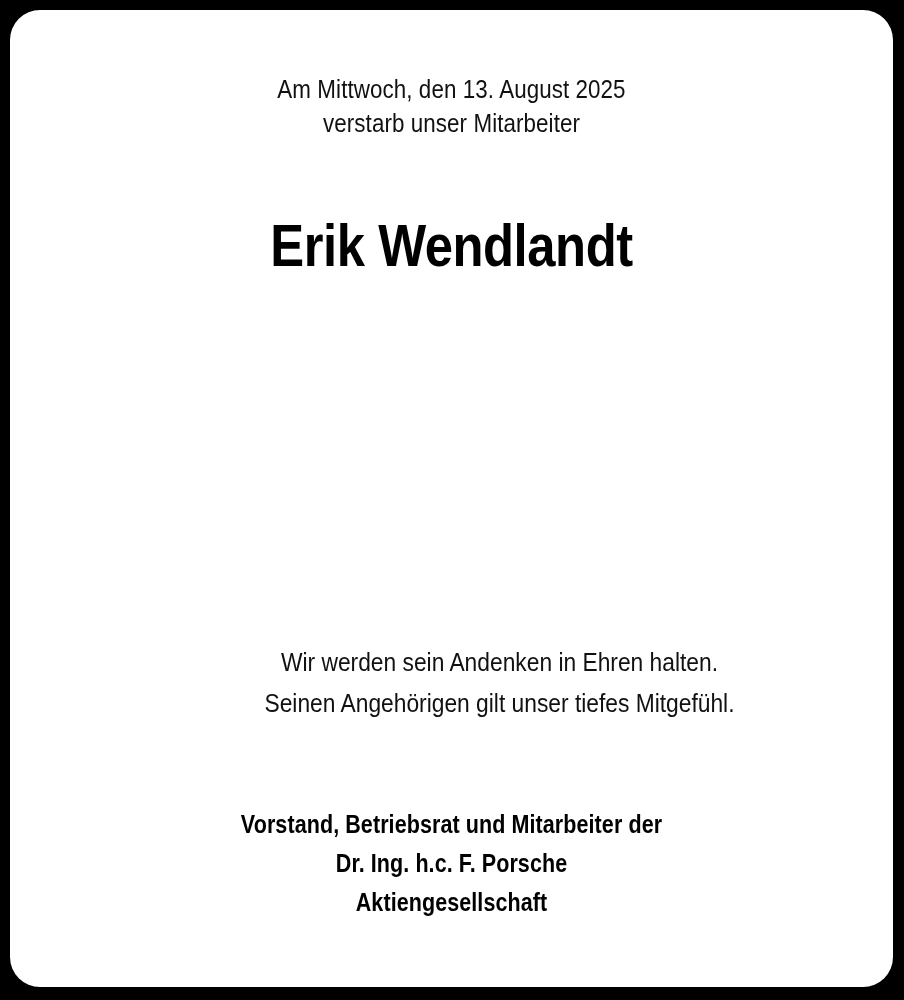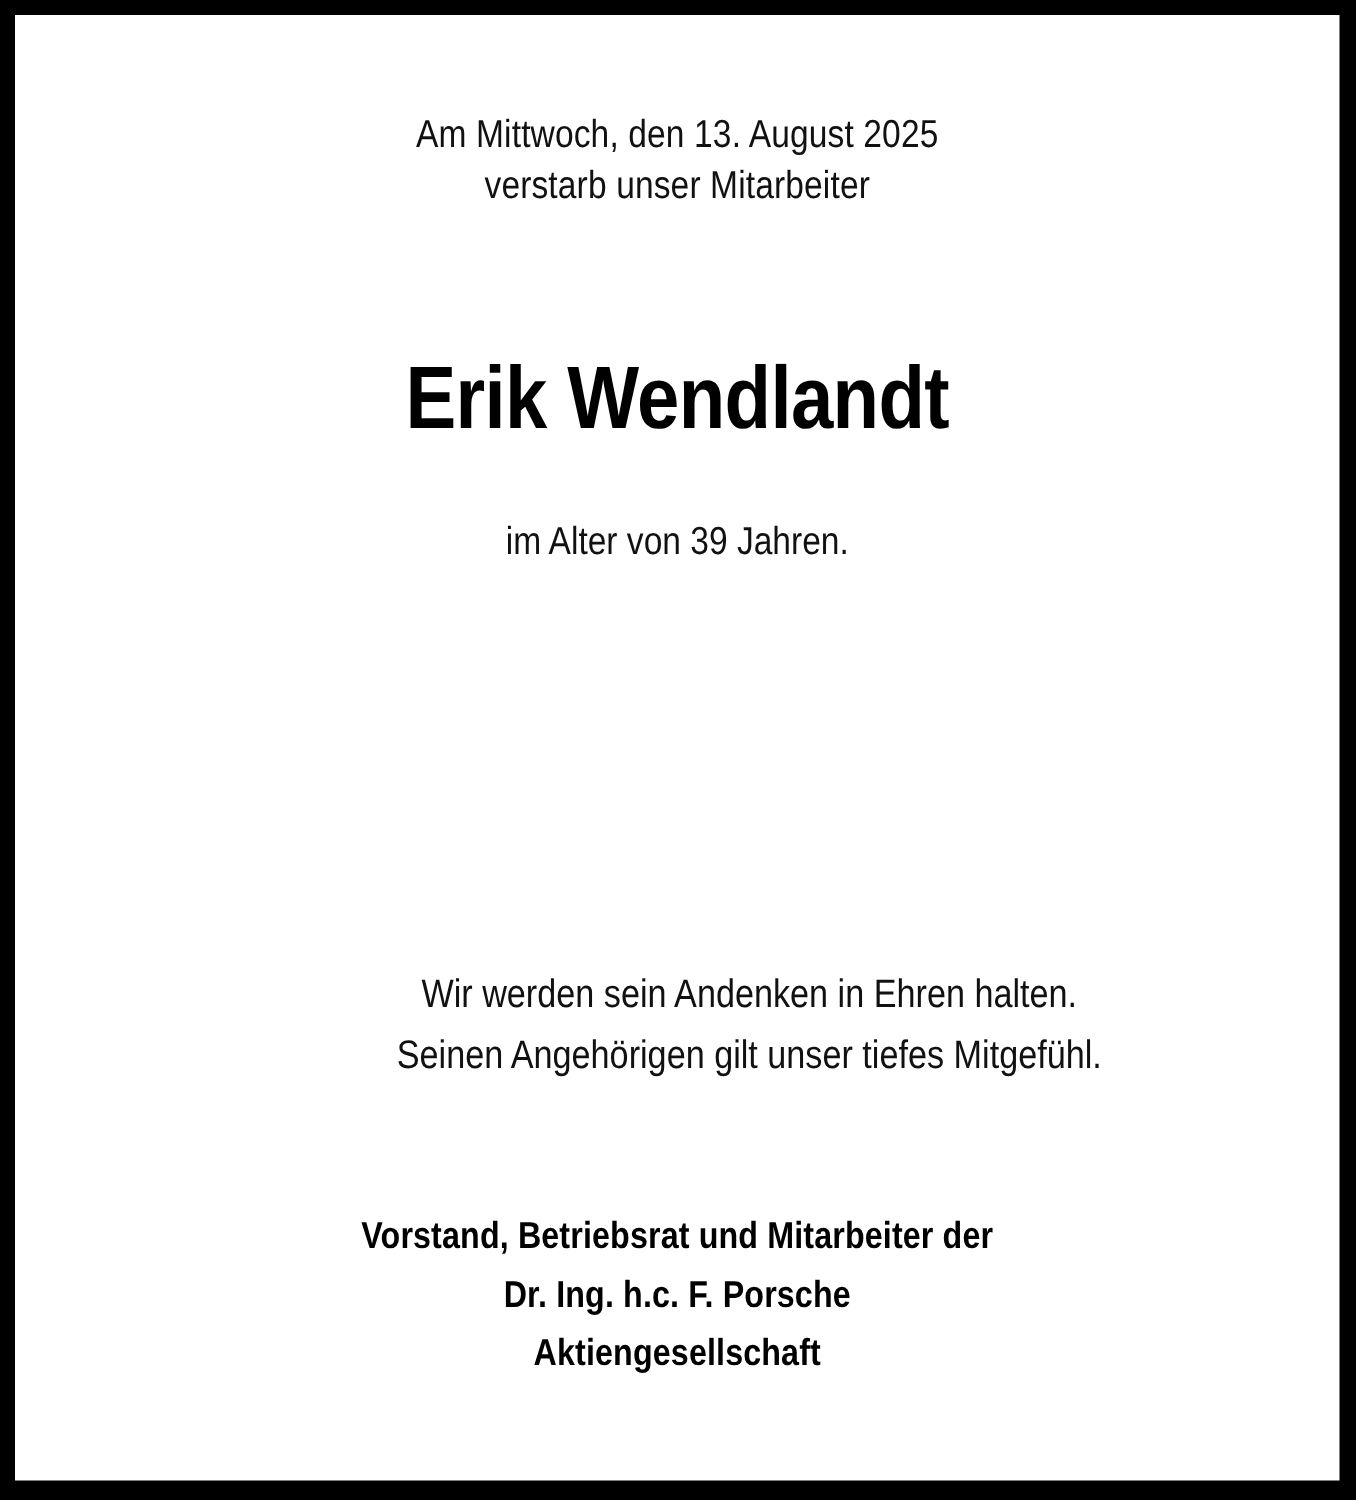--- a/index.html
+++ b/index.html
@@ -22,20 +22,21 @@
   
   .card {
     position: absolute;
     left: 10px;
     top: 10px;
     right: 11px;
     bottom: 13px;
     background: #ffffff;
     box-sizing: border-box;
     display: block;
+    border-radius: 30px;
   }
 
   .inner {
     position: absolute;
     left: 0;
     right: 0;
     top: 0;
     bottom: 0;
     text-align: center;
     color: #000000;
@@ -74,21 +75,20 @@
     font-weight: 400;
     letter-spacing: 0.1px;
   }
 
   
   .name-wrap {
     position: absolute;
     left: 0;
     right: 0;
     top: 203px;
-    margin-top: 19px;
   }
   .name {
     font-size: 59px;
     line-height: 66px;
     font-weight: 700;
     letter-spacing: -0.5px;
     color: #000000;
   }
 
   
@@ -155,23 +155,20 @@
 
       <div class="intro block">
         <span class="line cond">Am Mittwoch, den 13. August 2025</span>
         <span class="line cond">verstarb unser Mitarbeiter</span>
       </div>
 
       <div class="name-wrap block">
         <span class="line cond name">Erik Wendlandt</span>
       </div>
 
-      <div class="age-wrap block age">
-        <span class="line cond">im Alter von 39 Jahren.</span>
-      </div>
 
 
       <div class="condolence block">
         <span class="line cond">Wir werden sein Andenken in Ehren halten.</span>
         <span class="line cond">Seinen Angehörigen gilt unser tiefes Mitgefühl.</span>
       </div>
 
       <div class="signature block">
         <span class="line cond">Vorstand, Betriebsrat und Mitarbeiter der</span>
         <span class="line cond">Dr. Ing. h.c. F. Porsche</span>

